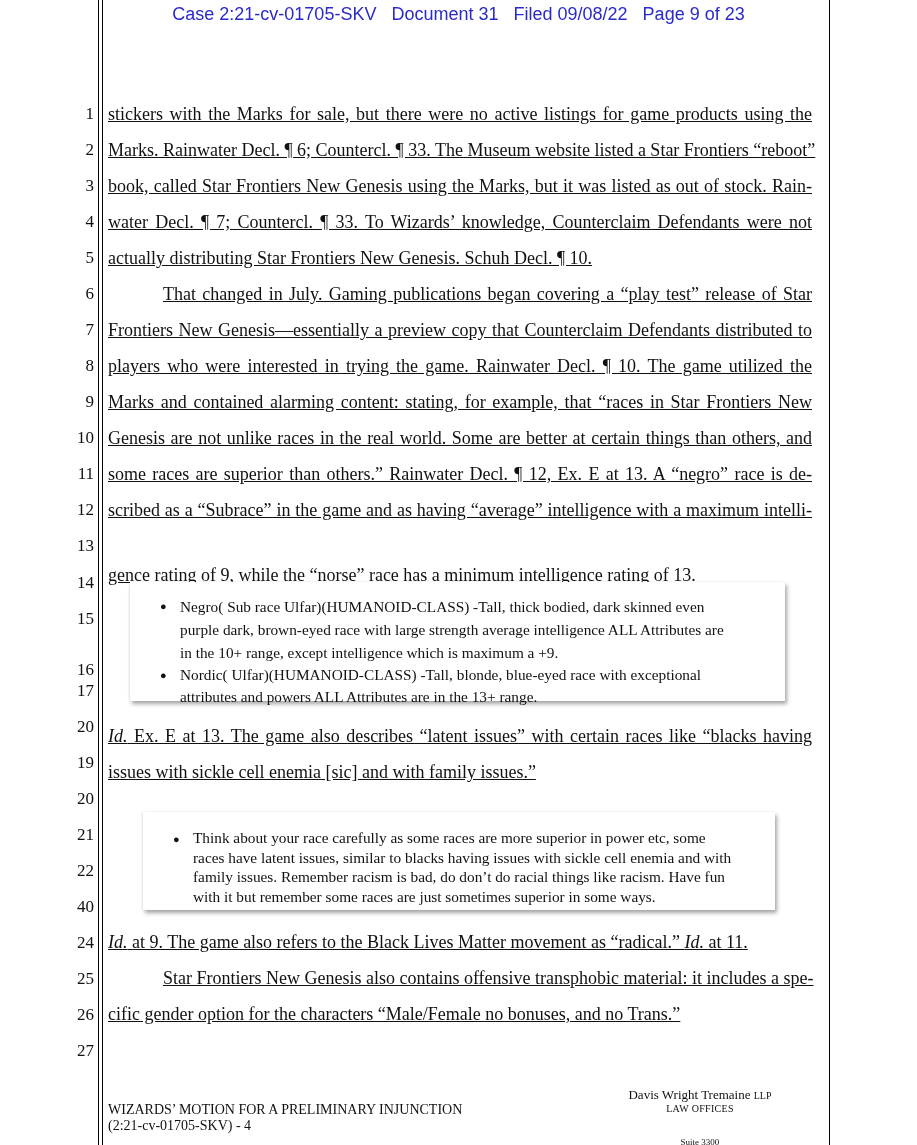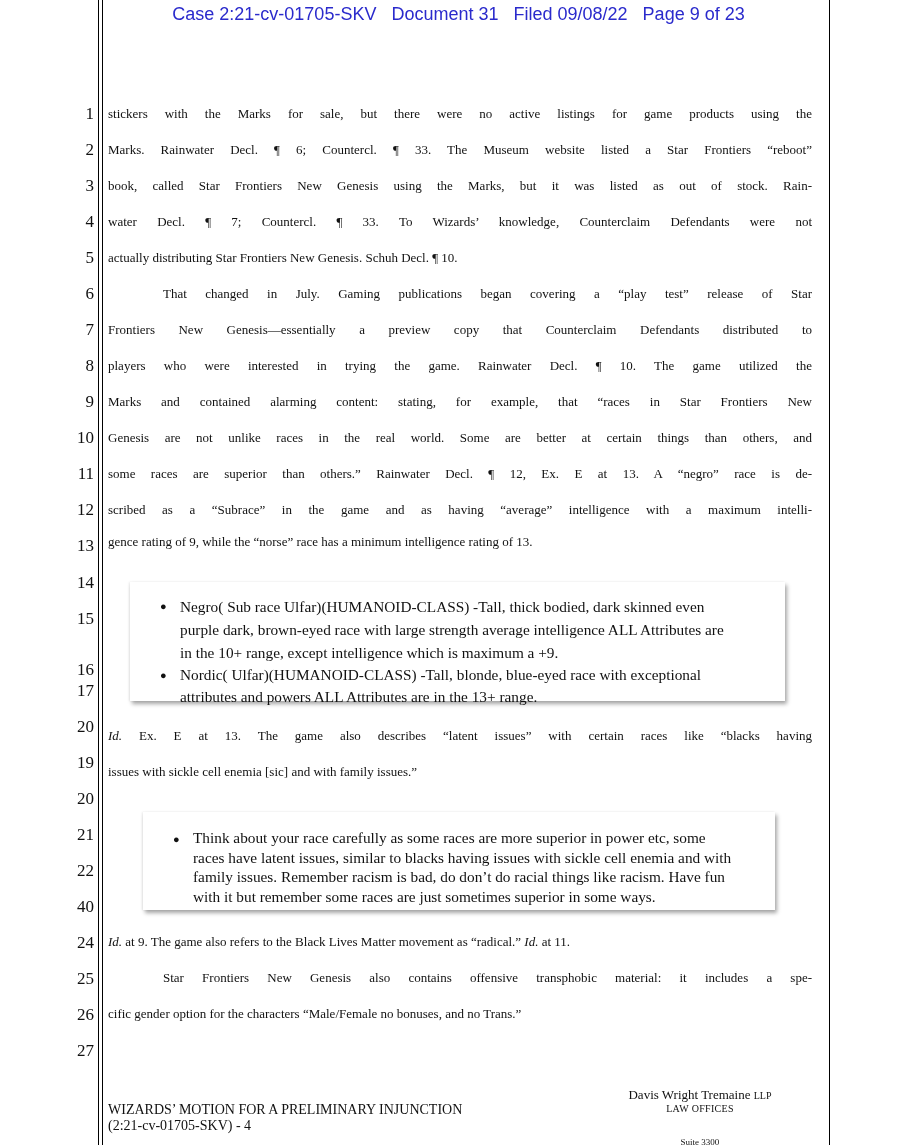--- a/index.html
+++ b/index.html
@@ -6,22 +6,22 @@
   body { width: 917px; height: 1145px; position: relative; overflow: hidden;
          font-family: "Liberation Serif", "DejaVu Serif", serif; color: #111; }
   .header { position: absolute; top: 4px; left: 0; width: 917px; text-align: center;
             font-family: "Liberation Sans", "DejaVu Sans", sans-serif; font-size: 18px;
             color: #2a2acc; white-space: pre; }
   .rule { position: absolute; top: 0; height: 1145px; width: 1px; background: #000; }
   .rule.l1 { left: 98px; }
   .rule.l2 { left: 102px; }
   .rule.r { left: 829px; }
   .ln { position: absolute; left: 60px; width: 34px; text-align: right; font-size: 17px; line-height: 20px; }
-  .line { position: absolute; left: 108px; width: 704px; font-size: 13px; line-height: 20px;
-          white-space: nowrap; text-align: justify; text-align-last: justify; }
+  .line { position: absolute; left: 108px; width: 704px; font-size: 18px; line-height: 20px;
+          white-space: nowrap; text-align: justify; text-align-last: justify; text-decoration: underline; }
   .line.last { text-align-last: left; }
   .indent { padding-left: 55px; width: 649px; }
   .box { position: absolute; background: #fff;
          box-shadow: 2px 3px 4px rgba(0,0,0,0.35), -1px 0 2px rgba(0,0,0,0.08);
          font-size: 15.3px; line-height: 22px; }
   .box ul { margin: 10px; padding: 0; list-style: none; }
   .box li { position: relative; padding-left: 40px; }
   .box li::before { content: "\25CF"; position: absolute; left: 20px; top: 0; font-size: 11px; }
   .box .bl { display: block; white-space: nowrap; }
   .footer-left { position: absolute; left: 108px; top: 1102px; font-size: 14px; line-height: 16px; }
@@ -77,21 +77,21 @@
   <div class="line" style="top:176px">book, called Star Frontiers New Genesis using the Marks, but it was listed as out of stock.  Rain-</div>
   <div class="line" style="top:212px">water Decl. ¶ 7; Countercl. ¶ 33.  To Wizards’ knowledge, Counterclaim Defendants were not</div>
   <div class="line last" style="top:248px">actually distributing Star Frontiers New Genesis.  Schuh Decl. ¶ 10.</div>
   <div class="line indent" style="top:284px">That changed in July.  Gaming publications began covering a “play test” release of Star</div>
   <div class="line" style="top:320px">Frontiers New Genesis—essentially a preview copy that Counterclaim Defendants distributed to</div>
   <div class="line" style="top:356px">players who were interested in trying the game.  Rainwater Decl. ¶ 10.  The game utilized the</div>
   <div class="line" style="top:392px">Marks and contained alarming content: stating, for example, that “races in Star Frontiers New</div>
   <div class="line" style="top:428px">Genesis are not unlike races in the real world. Some are better at certain things than others, and</div>
   <div class="line" style="top:464px">some races are superior than others.”  Rainwater Decl. ¶ 12, Ex. E at 13.  A “negro” race is de-</div>
   <div class="line" style="top:500px">scribed as a “Subrace” in the game and as having “average” intelligence with a maximum intelli-</div>
-  <div class="line last" style="top:532px">gence rating of 9, while the “norse” race has a minimum intelligence rating of 13.</div>
+  <div class="line last" style="top:565px">gence rating of 9, while the “norse” race has a minimum intelligence rating of 13.</div>
 </div>
 
 <div class="box" style="left:130px; top:582px; width:655px; height:116px; padding-top:3px;">
   <ul>
     <li>
       <span class="bl" style="line-height:23px">Negro( Sub race Ulfar)(HUMANOID-CLASS) -Tall, thick bodied, dark skinned even</span>
       <span class="bl" style="line-height:23px">purple dark, brown-eyed race with large strength average intelligence ALL Attributes are</span>
       <span class="bl" style="line-height:23px">in the 10+ range, except intelligence which is maximum a +9.</span>
     </li>
     <li>

